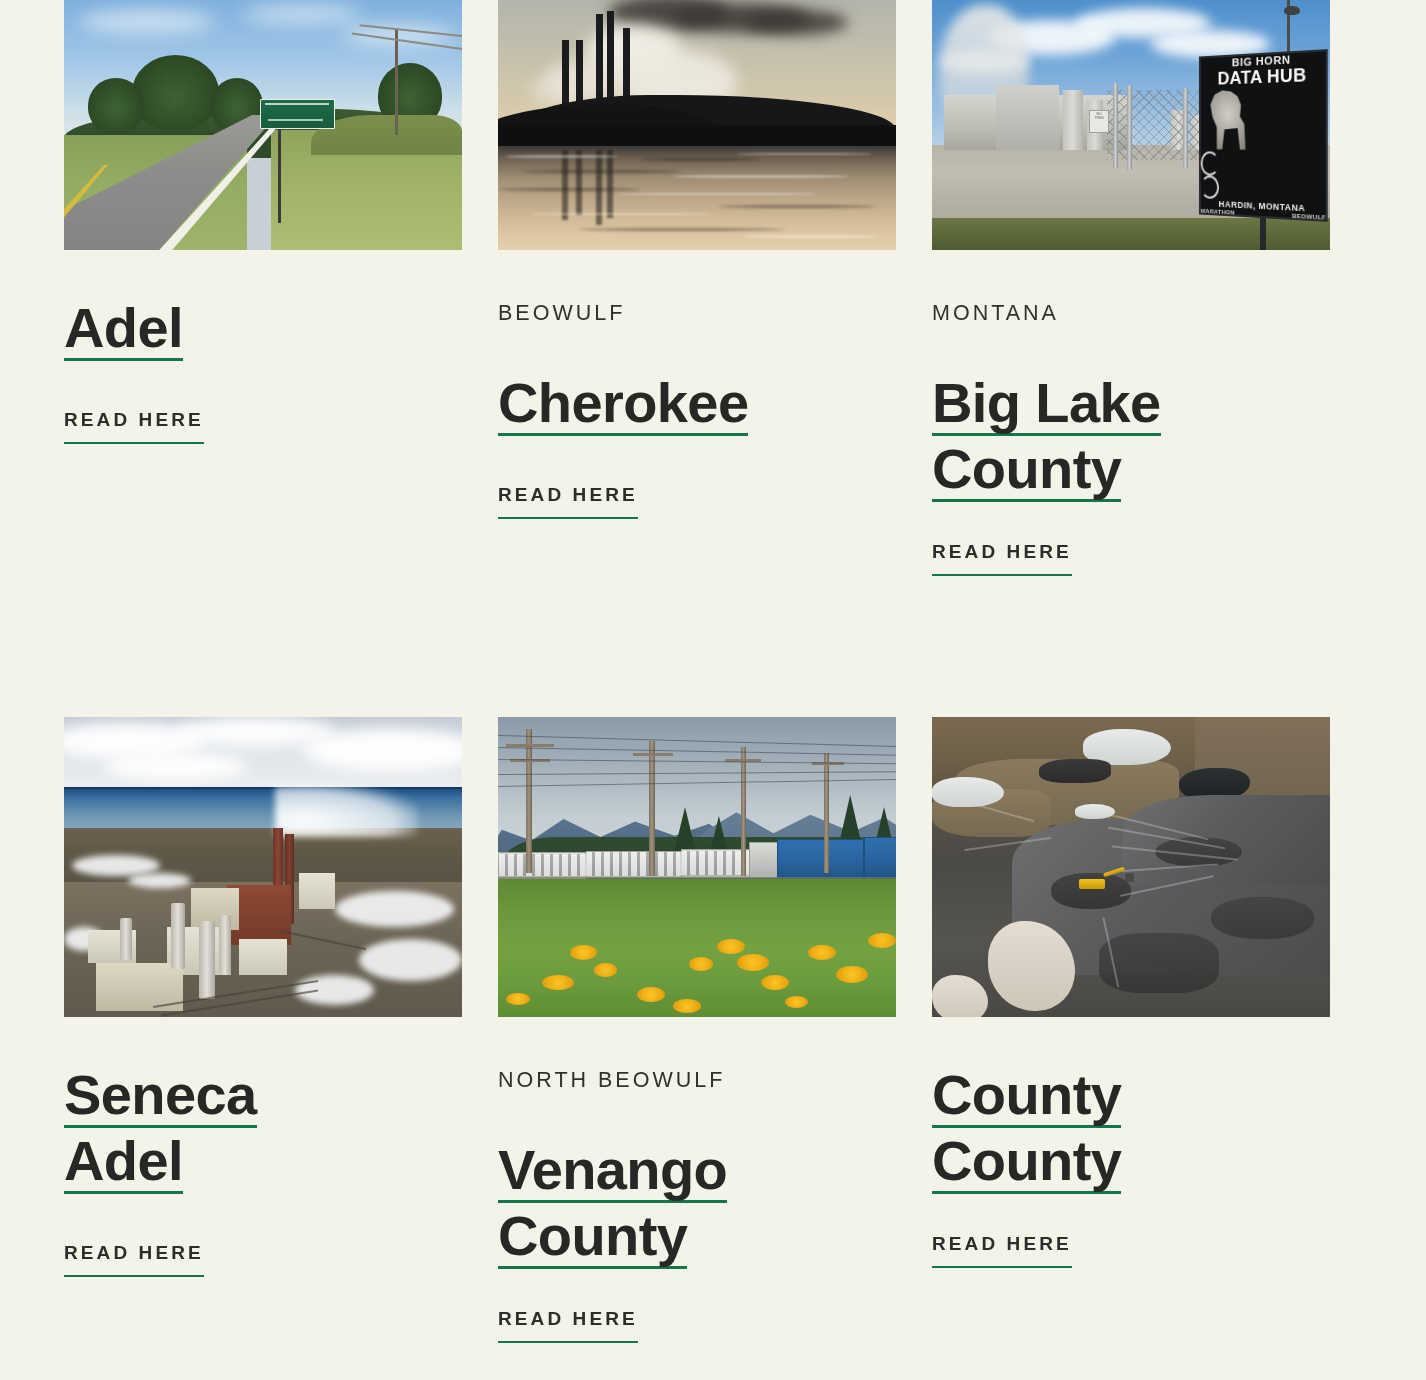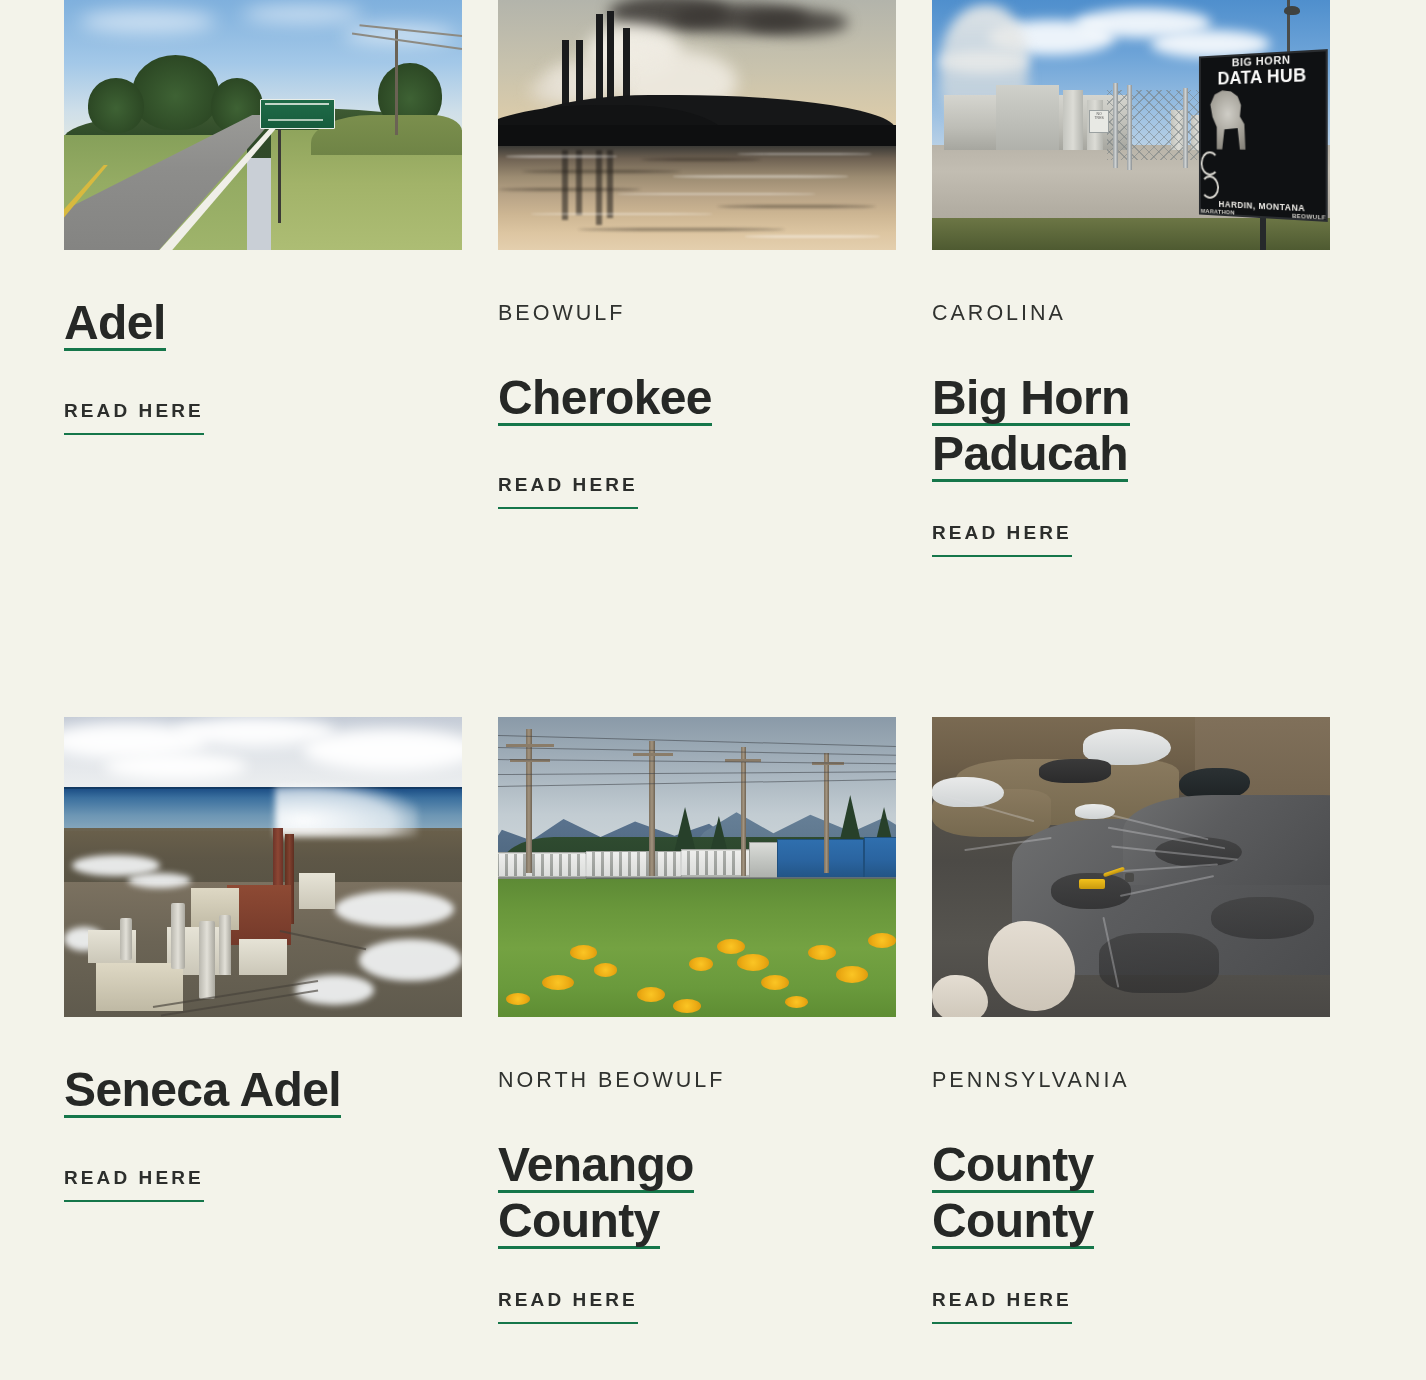--- a/index.html
+++ b/index.html
@@ -46,21 +46,21 @@
     margin-top: 53px;
     font-size: 21.5px;
     letter-spacing: 3.0px;
     color: #30322f;
     font-weight: 400;
     line-height: 1;
     white-space: nowrap;
   }
   .title {
     margin-top: 45px;
-    font-size: 48px;
+    font-size: 56px;
     font-weight: 700;
     color: #262826;
     line-height: 1.18;
     letter-spacing: -0.6px;
     max-width: 300px;
   }
   .title .tx {
     display: inline;
     box-shadow: inset 0 -3px 0 0 #15764a;
     padding-bottom: 2px;
@@ -366,22 +366,22 @@
           <div class="s3-horn1"></div>
           <div class="s3-horn2"></div>
           <div class="s3-hardin">HARDIN, MONTANA</div>
           <div class="s3-logos">
             <span class="s3-logo">MARATHON</span>
             <span class="s3-logo">BEOWULF</span>
           </div>
         </div>
       </div>
     </a>
-    <div class="state">CAROLINA</div>
-    <div class="title wrap"><span class="tx">Big Horn Paducah</span></div>
+    <div class="state">MONTANA</div>
+    <div class="title wrap"><span class="tx">Big Lake County</span></div>
     <a class="readhere tight">READ HERE</a>
   </div>
 
   <div class="card">
     <a class="thumb thumb-2">
       <div class="scene">
         <div class="s4-sky"></div>
         <div class="s4-cloud4" style="left:-4%;top:2%;width:40%;height:12%;"></div>
         <div class="s4-cloud4" style="left:28%;top:0%;width:40%;height:10%;"></div>
         <div class="s4-cloud4" style="left:60%;top:4%;width:44%;height:14%;"></div>
@@ -503,18 +503,17 @@
         <div class="s6-track" style="left:2%;top:30%;width:24%;transform:rotate(16deg);"></div>
         <div class="s6-track" style="left:8%;top:42%;width:22%;transform:rotate(-8deg);"></div>
         <div class="s6-track" style="left:36%;top:78%;width:18%;transform:rotate(78deg);"></div>
         <div class="s6-ash" style="left:14%;top:68%;width:22%;height:30%;"></div>
         <div class="s6-ash" style="left:0%;top:86%;width:14%;height:16%;"></div>
         <div class="s6-arm"></div>
         <div class="s6-dig"></div>
         <div class="s6-bucket"></div>
       </div>
     </a>
-    <div class="state">PENNSYLVANIA</div>
     <div class="title wrap"><span class="tx">County County</span></div>
     <a class="readhere tight">READ HERE</a>
   </div>
 
 </div>
 
 </body></html>

